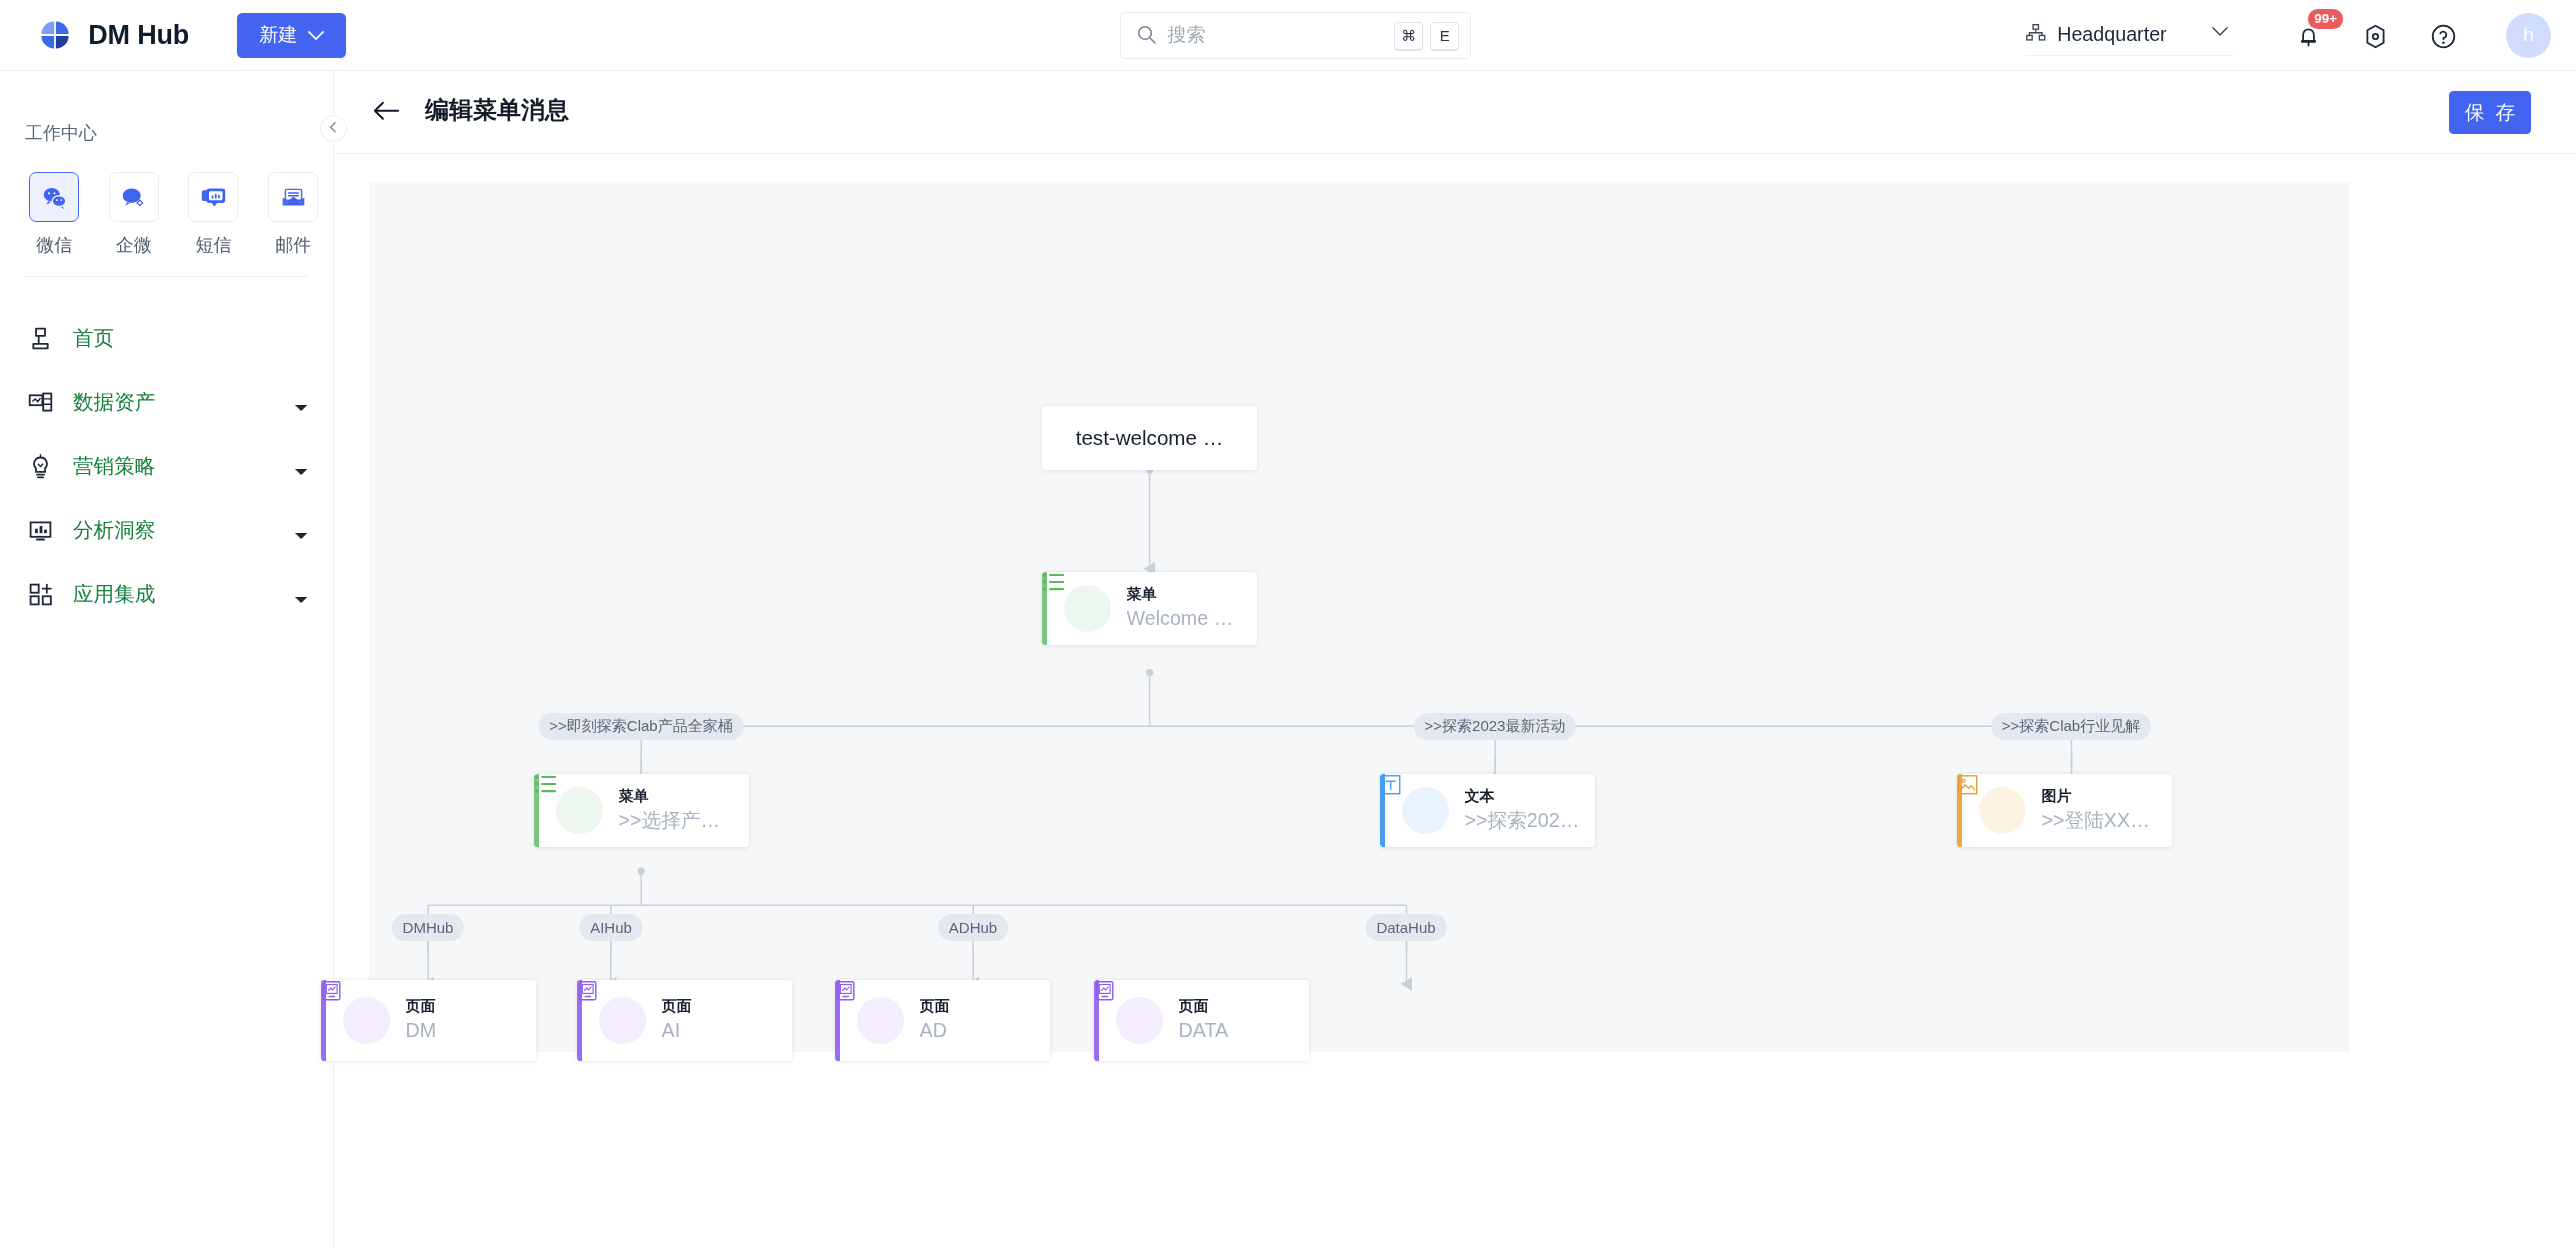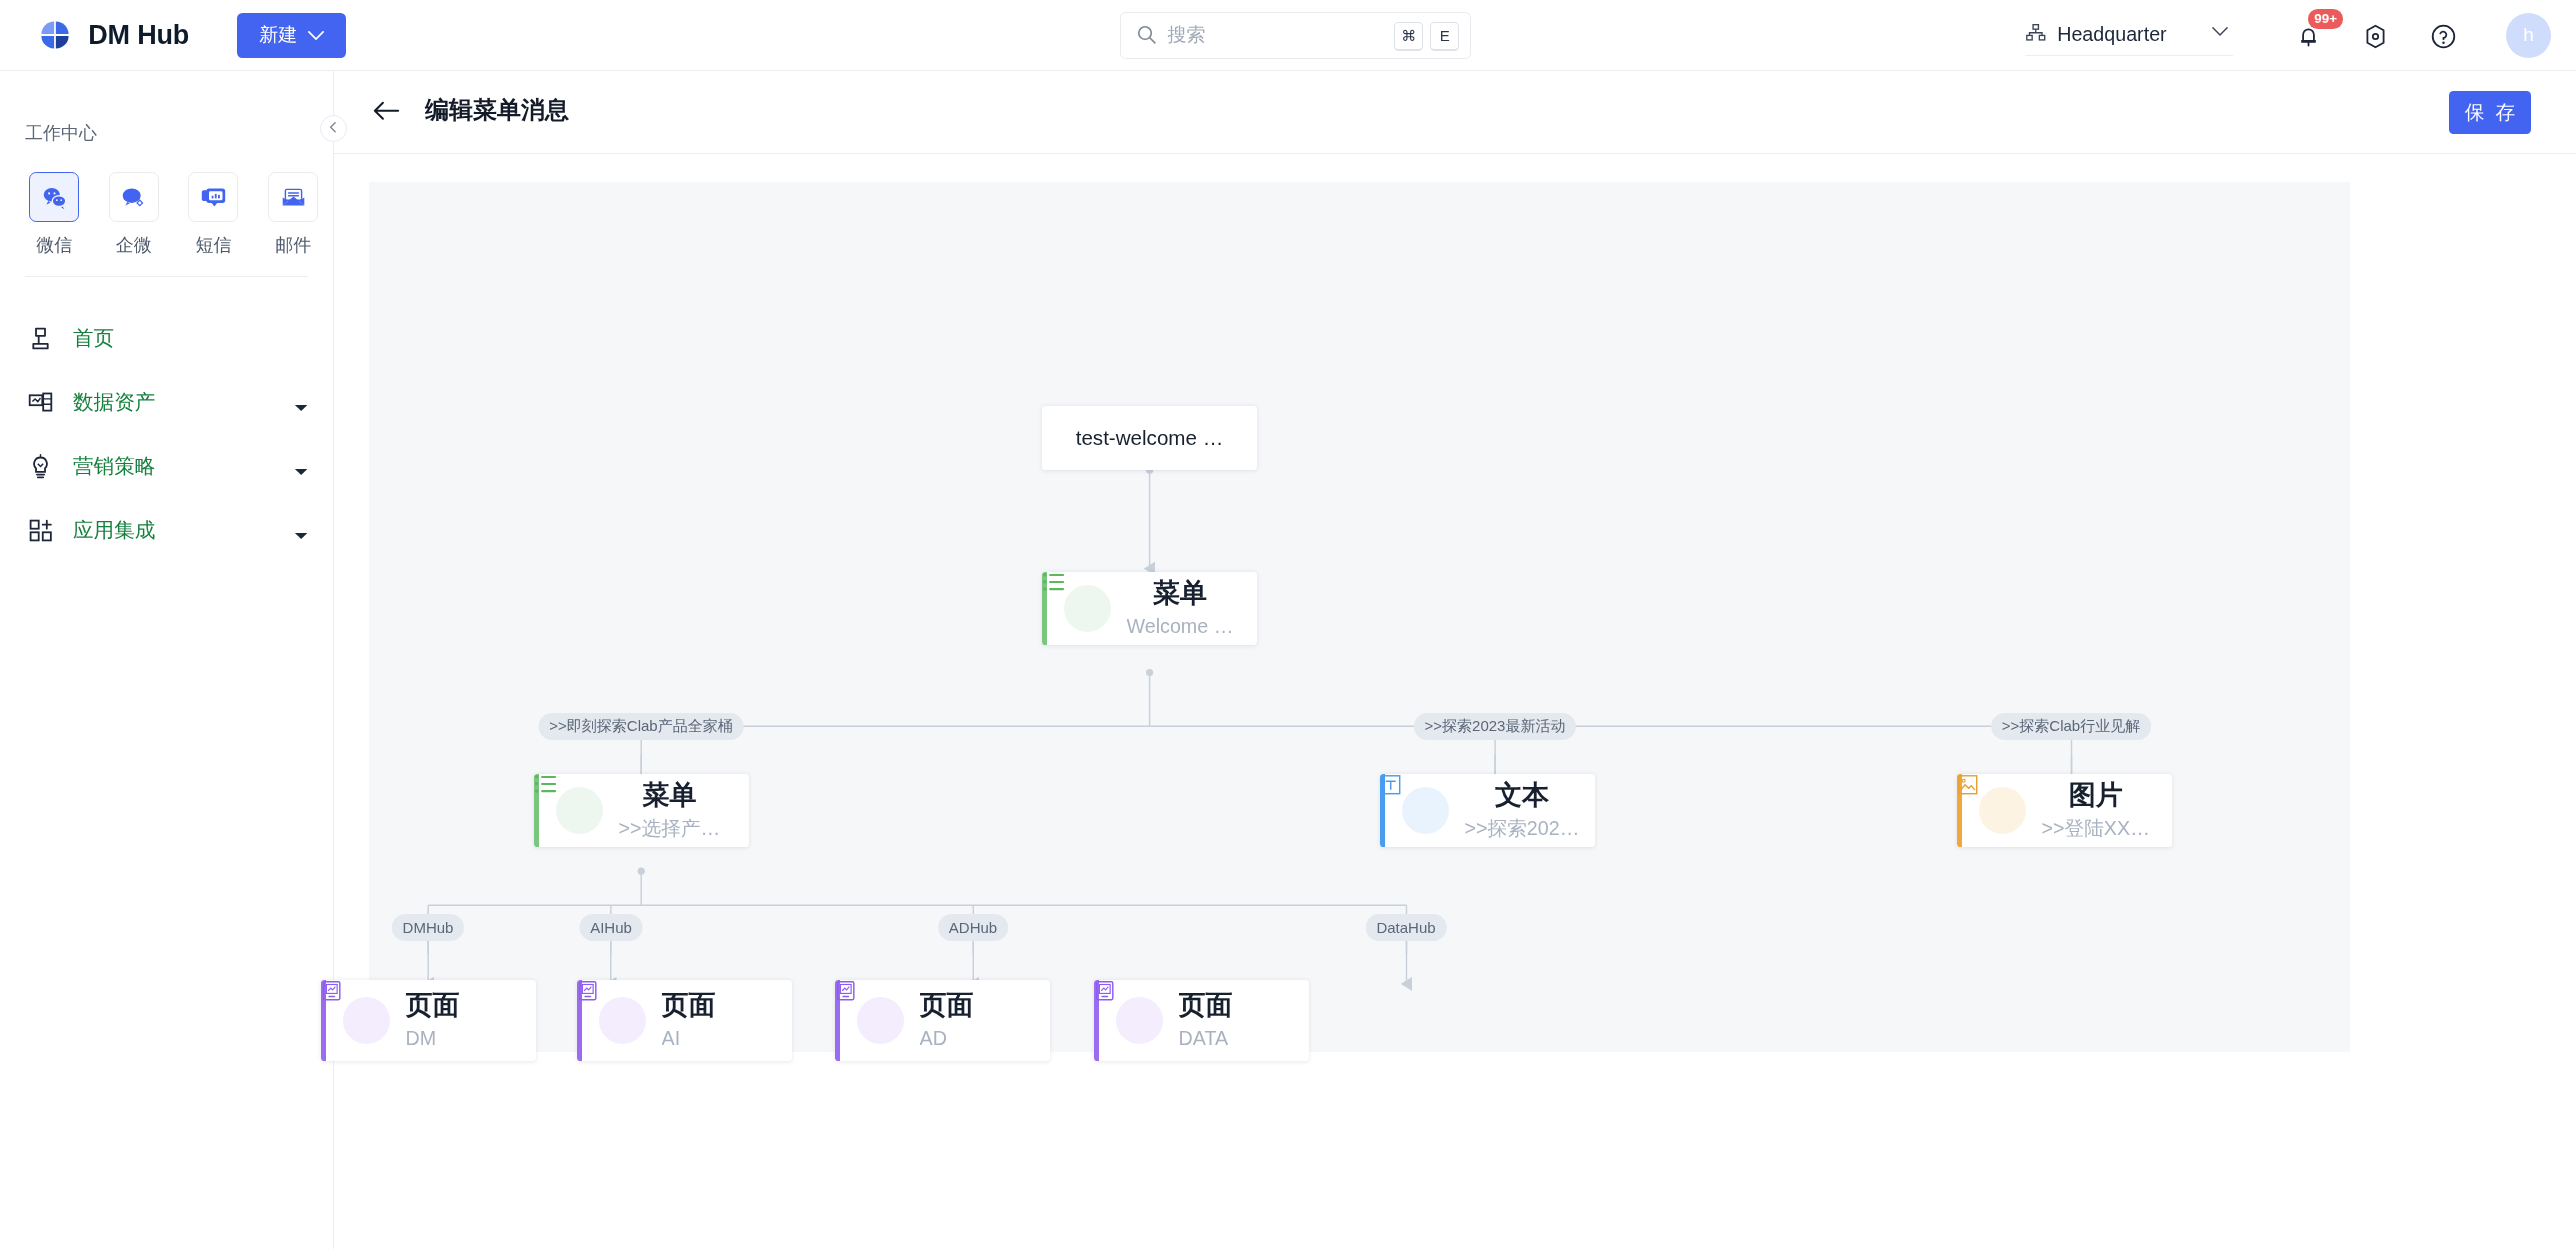--- a/index.html
+++ b/index.html
@@ -155,21 +155,21 @@
   .node-accent {
     position: absolute; left: 0; top: 0; width: 4.5px; height: 100%;
     border-top-left-radius: 3.6px; border-bottom-left-radius: 3.6px;
   }
   .node-icon {
     width: 47px; height: 47px; border-radius: 50%;
     display: flex; align-items: center; justify-content: center;
     margin-left: 21.5px; flex: 0 0 auto;
   }
   .node-text { margin-left: 16px; overflow: hidden; }
-  .node-title { font-size: 27px; font-weight: 700; color: #17202f; line-height: 1.25; text-align: center; }
+  .node-title { font-size: 15px; font-weight: 700; color: #17202f; line-height: 1.25; }
   .node-sub {
     font-size: 19.7px; color: #a9b2c0; line-height: 1.3; margin-top: 2.7px;
     white-space: nowrap; overflow: hidden; text-overflow: ellipsis; max-width: 161px;
   }
 
   .root-node {
     position: absolute; left: 673px; top: 224px; width: 215px; height: 64px;
     background: #fff; border-radius: 3.6px; box-shadow: 0 0.9px 4.5px rgba(20,30,55,0.10);
     display: flex; align-items: center; justify-content: center; cursor: pointer;
   }
@@ -363,20 +363,37 @@
       </span>
       <span class="nav-label">营销策略</span>
       <span class="nav-caret">
         <svg width="14.3" height="8" viewBox="0 0 16 9">
             <path d="M1 1 L8 8 L15 1" fill="#1d2739"></path>
           </svg>
       </span>
     </div>
 
 
+    <div class="nav-item">
+      <span class="nav-icon">
+        <svg width="27" height="27" viewBox="0 0 30 30">
+          <rect x="4" y="6" width="22" height="16" stroke="#1d2739" stroke-width="2" fill="none"></rect>
+          <rect x="9" y="13" width="3" height="5" fill="#1d2739"></rect>
+            <rect x="14" y="10" width="3" height="8" fill="#1d2739"></rect>
+            <rect x="19" y="14" width="3" height="4" fill="#1d2739"></rect>
+          <path d="M11 25 H19" stroke="#1d2739" stroke-width="2" stroke-linecap="round"></path>
+        </svg>
+      </span>
+      <span class="nav-label">分析洞察</span>
+      <span class="nav-caret">
+        <svg width="14.3" height="8" viewBox="0 0 16 9">
+            <path d="M1 1 L8 8 L15 1" fill="#1d2739"></path>
+          </svg>
+      </span>
+    </div>
 
     <div class="nav-item">
       <span class="nav-icon">
         <svg width="27" height="27" viewBox="0 0 30 30">
           <rect x="4" y="4" width="9" height="9" stroke="#1d2739" stroke-width="2" fill="none"></rect>
           <rect x="4" y="17" width="9" height="9" stroke="#1d2739" stroke-width="2" fill="none"></rect>
           <path d="M22 4 L22 13 M17.5 8.5 L26.5 8.5" stroke="#1d2739" stroke-width="2" stroke-linecap="round"></path>
           <rect x="17.5" y="17" width="9" height="9" stroke="#1d2739" stroke-width="2" fill="none"></rect>
         </svg>
       </span>

